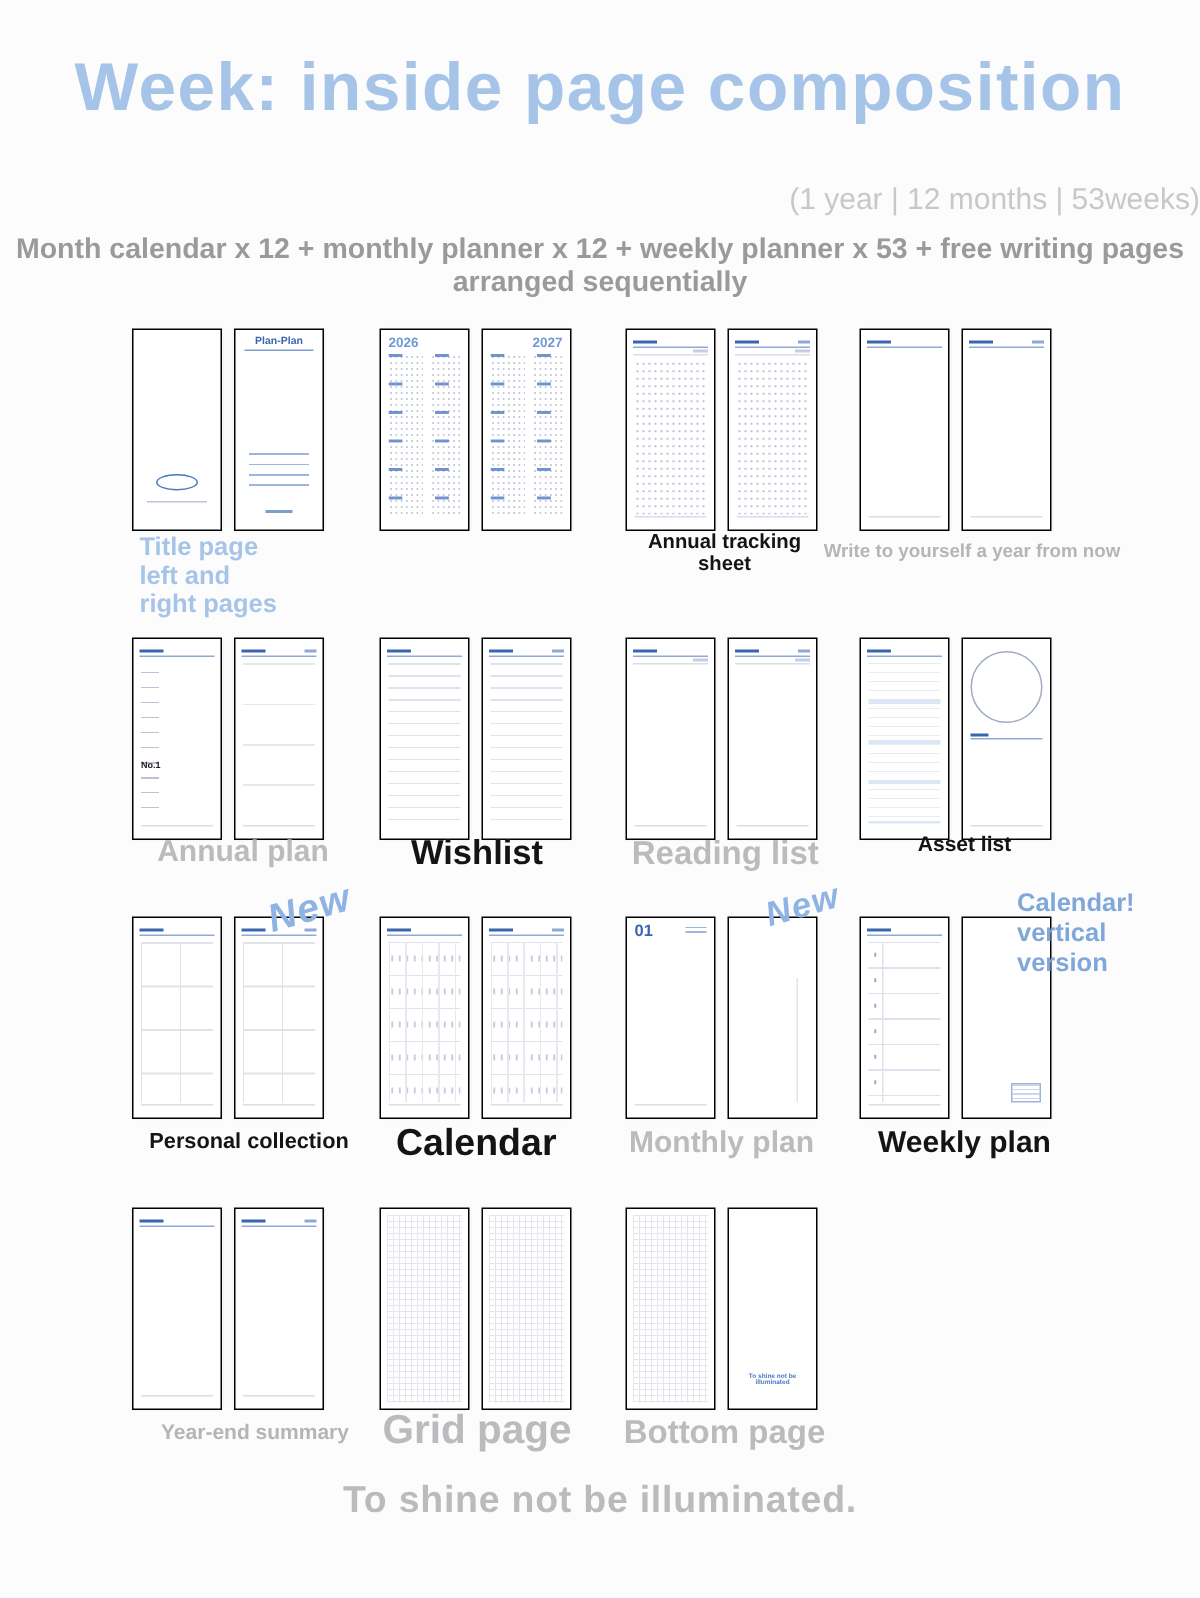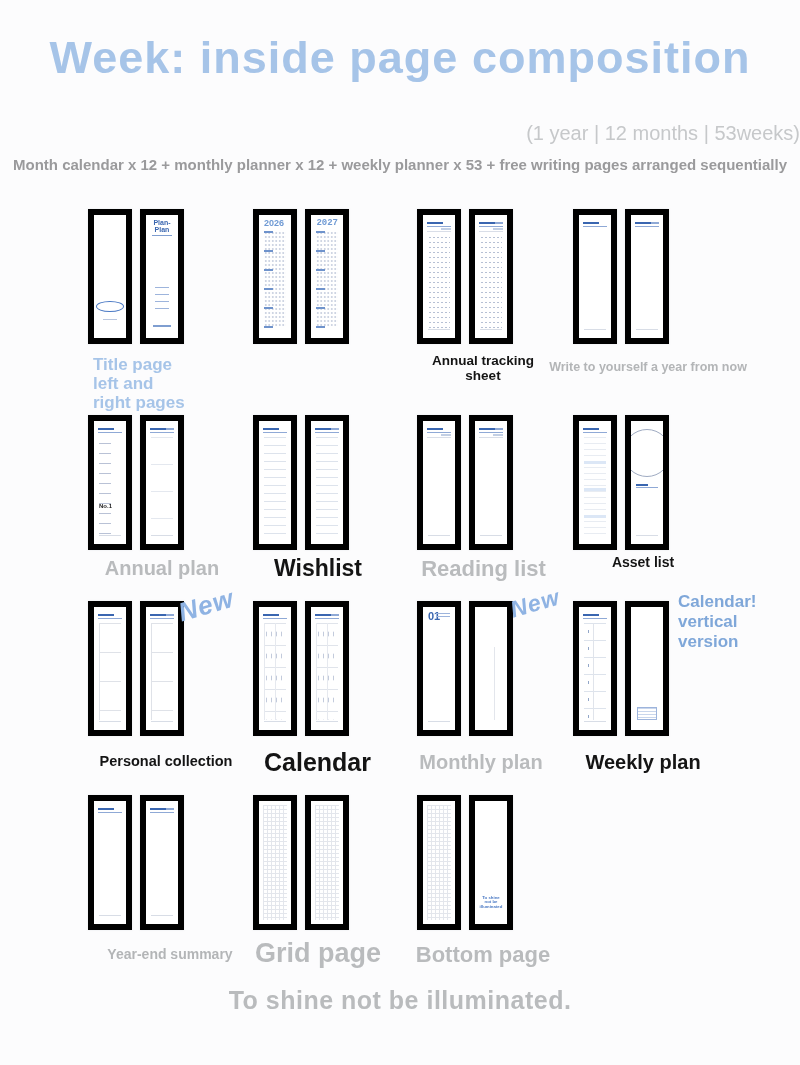--- a/index.html
+++ b/index.html
@@ -7,26 +7,26 @@
     position:relative; width:800px; height:1065px; margin:0 auto;
     background:#fcfcfd; overflow:hidden;
     font-family:"Liberation Sans", sans-serif;
   }
   
   .title { position:absolute; top:32px; left:0; width:100%; text-align:center;
     font-size:45px; font-weight:bold; color:#a6c4e8; letter-spacing:1px; }
   .subtitle { position:absolute; top:122px; left:0; width:100%; text-align:right;
     font-size:20px; font-weight:400; color:#c6c8ca; }
   .desc { position:absolute; top:156px; left:0; width:100%; text-align:center;
-    font-size:15px; font-weight:bold; color:#9a9a9c; }
+    font-size:19px; font-weight:bold; color:#9a9a9c; }
   
   .spread { position:absolute; display:flex; gap:8px; }
-  .mp { width:44px; height:135px; background:#ffffff; border:6px solid #000000;
+  .mp { width:60px; height:135px; background:#ffffff; border:1px solid #000000;
     box-sizing:border-box; position:relative; overflow:hidden;
-    box-shadow:0 0 2px rgba(120,130,150,.15); }
+    box-shadow:0 0 2px rgba(120,130,150,.15);margin-top:10px; }
   .hdr { position:absolute; top:5px; left:4px; right:4px; height:6px; border-bottom:1px solid #8fa9d6; }
   .hdr::before { content:""; position:absolute; left:0; top:2px; width:16px; height:2px; background:#3a66b0; }
   .hdr.chip::after { content:""; position:absolute; right:0; top:2px; width:8px; height:2px; background:#8fa9d6; }
   .subhdr { position:absolute; top:16px; left:4px; right:4px; border-bottom:1px solid #d9dee8; }
   .subhdr::after { content:""; position:absolute; right:0; top:-3px; width:10px; height:2px; background:#c2cfe4; }
   .botline { position:absolute; bottom:8px; left:5px; right:5px; border-bottom:1px solid #d8dde6; }
   .fill { position:absolute; left:5px; right:5px; top:16px; bottom:10px; }
   .fill-full { position:absolute; left:4px; right:4px; top:4px; bottom:4px; }
   
   .tx-dots { background-image:radial-gradient(#b6c0d4 .6px, transparent .7px); background-size:4px 5px; }
@@ -45,21 +45,21 @@
     radial-gradient(#c3cbdc .6px, transparent .7px);
     background-size:31px 19px, 3.5px 4px; }
   .tx-calgrid { background-image:
     repeating-linear-gradient(90deg,#e6e9ef 0 1px, transparent 1px 11px),
     repeating-linear-gradient(to bottom,#e0e4eb 0 1px, transparent 1px 22px),
     radial-gradient(#c3cbdc .5px, transparent .6px);
     background-size:auto, auto, 5px 22px; }
   .gutter { position:absolute; left:28px; width:5px; top:16px; bottom:10px; background:#fff; }
   
   .yr { position:absolute; top:3px; font-size:9px; font-weight:bold; color:#6f9ad4; }
-  .yr.l { left:5px; } .yr.r { right:5px;font-family:Liberation Mono, monospace; }
+  .yr.l { left:5px; } .yr.r { right:5px; }
   .pp-title { position:absolute; top:4px; left:6px; right:6px; text-align:center;
     font-size:7px; font-weight:bold; color:#3a66b0; border-bottom:1px solid #7f9ed0; padding-bottom:2px; }
   .pp-lines { position:absolute; bottom:24px; left:9px; right:9px; height:27px;
     background-image:repeating-linear-gradient(to bottom,#9db4dc 0 1px, transparent 1px 7px); }
   .pp-sig { position:absolute; bottom:11px; left:50%; transform:translateX(-50%);
     width:18px; height:2px; background:#7f9ed0; }
   .oval { position:absolute; bottom:26px; left:50%; transform:translateX(-50%);
     width:26px; height:9px; border:1px solid #4a79c4; border-radius:50%; }
   .tl { position:absolute; bottom:18px; left:9px; right:9px; height:1px; background:#b9c6de; }
   .no1 { position:absolute; top:82px; left:5px; font-size:6px; font-weight:bold; color:#1d1d1d; }

